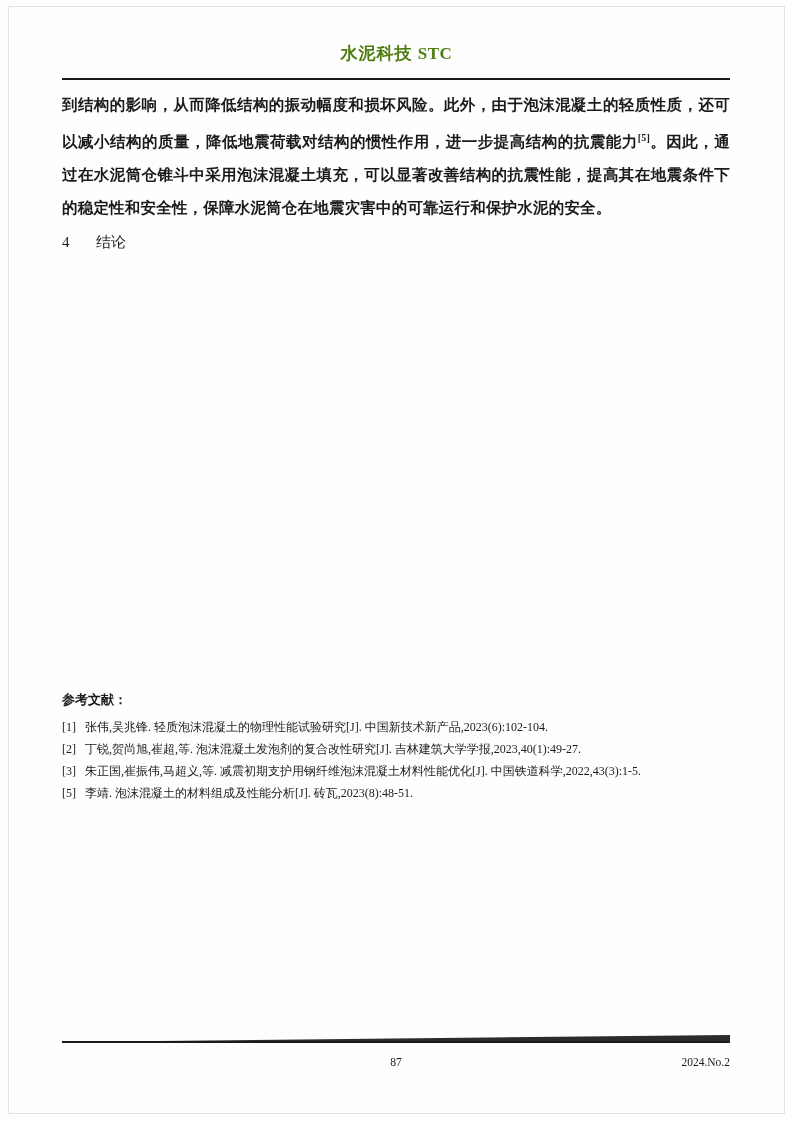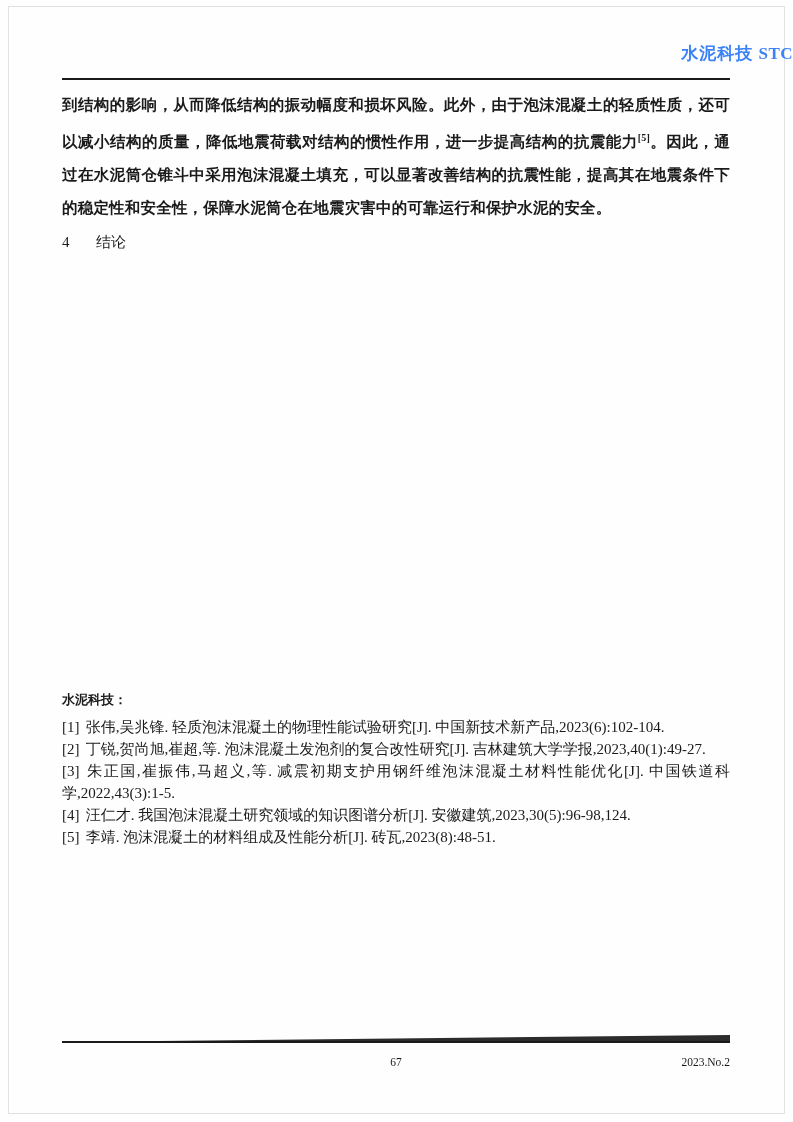--- a/index.html
+++ b/index.html
@@ -27,25 +27,25 @@
     position: absolute;
     left: 8px; top: 6px;
     width: 777px; height: 1108px;
     border: 1px solid #e2e2e2;
     box-sizing: border-box;
   }
   .header {
     position: absolute;
     left: 0; top: 42px;
     width: 793px;
-    text-align: right;
+    text-align: center;
     font-size: 17px;
     font-weight: bold;
     letter-spacing: 1px;
-    color: #3b82f6;
+    color: #4d7c0f;
   }
   .header .stc {
     font-family: "Liberation Serif", serif;
     letter-spacing: 0.5px;
   }
   .header-rule {
     position: absolute;
     left: 62px; top: 78px;
     width: 668px;
     height: 0;
@@ -87,21 +87,21 @@
     top: 690px;
     width: 668px;
   }
   .refs-title {
     font-size: 13px;
     font-weight: bold;
     margin-bottom: 6px;
     line-height: 20px;
   }
   .ref-item {
-    font-size: 15px;
+    font-size: 12px;
     line-height: 22px;
     text-align: justify;
     color: #1a1a1a;
   }
   .ref-item .tag {
     display: inline-block;
     min-width: 20px;
   }
   
   .bottom-rule {
@@ -160,46 +160,42 @@
 
   <div class="content">
 
     <p class="body-text"><span>到结构的影响，从而降低结构的振动幅度和损坏风险。此外，由于泡沫混凝土的轻质性质，还可以减小结构的质量，降低地震荷载对结构的惯性作用，进一步提高结构的抗震能力</span><sup>[5]</sup><span>。因此，通过在水泥筒仓锥斗中采用泡沫混凝土填充，可以显著改善结构的抗震性能，提高其在地震条件下的稳定性和安全性，保障水泥筒仓在地震灾害中的可靠运行和保护水泥的安全。</span></p>
 
     <div class="section-heading"><span class="num">4</span><span>结论</span></div>
 
   </div>
 
   <div class="refs-wrap">
-    <div class="refs-title">水泥科技：</div>
+    <div class="refs-title">参考文献：</div>
 
     <div class="ref-item">
       <span class="tag">[1]</span>
       <span>张伟,吴兆锋. 轻质泡沫混凝土的物理性能试验研究[J]. 中国新技术新产品,2023(6):102-104.</span>
     </div>
     <div class="ref-item">
       <span class="tag">[2]</span>
       <span>丁锐,贺尚旭,崔超,等. 泡沫混凝土发泡剂的复合改性研究[J]. 吉林建筑大学学报,2023,40(1):49-27.</span>
     </div>
     <div class="ref-item">
       <span class="tag">[3]</span>
       <span>朱正国,崔振伟,马超义,等. 减震初期支护用钢纤维泡沫混凝土材料性能优化[J]. 中国铁道科学,2022,43(3):1-5.</span>
-    </div>
-    <div class="ref-item">
-      <span class="tag">[4]</span>
-      <span>汪仁才. 我国泡沫混凝土研究领域的知识图谱分析[J]. 安徽建筑,2023,30(5):96-98,124.</span>
     </div>
     <div class="ref-item">
       <span class="tag">[5]</span>
       <span>李靖. 泡沫混凝土的材料组成及性能分析[J]. 砖瓦,2023(8):48-51.</span>
     </div>
   </div>
 
   <div class="bottom-rule">
     <div class="line2"></div>
     <div class="line1"></div>
   </div>
 
   <div class="footer">
-    <span class="page-num">67</span>
-    <span class="issue">2023.No.2</span>
+    <span class="page-num">87</span>
+    <span class="issue">2024.No.2</span>
   </div>
 </div>
 
 </body></html>

